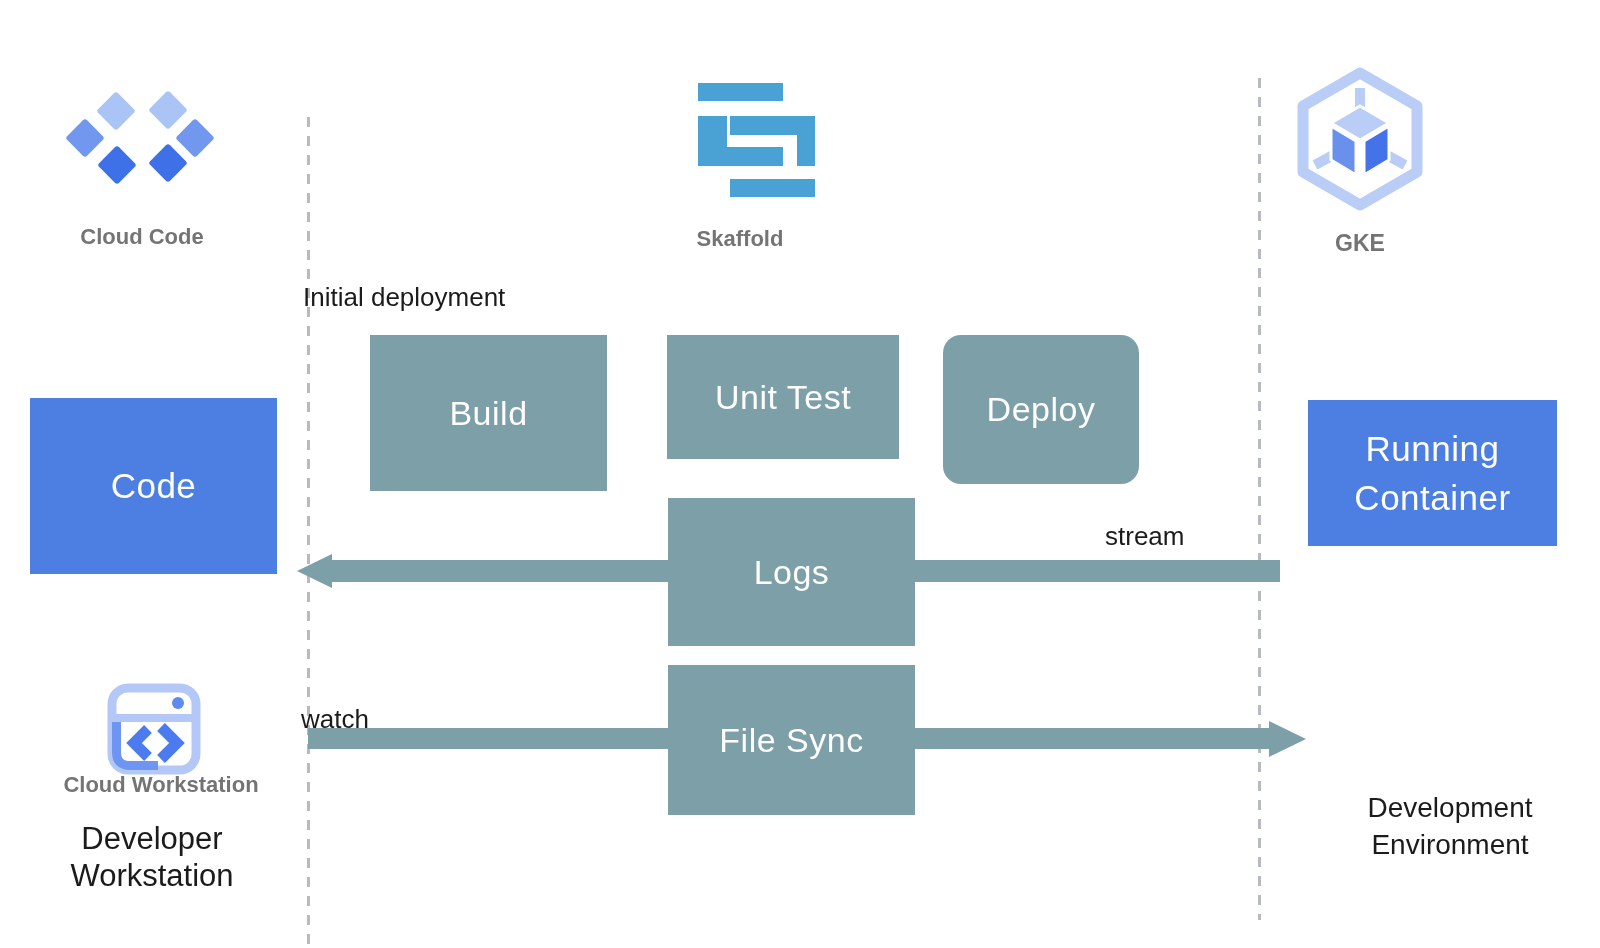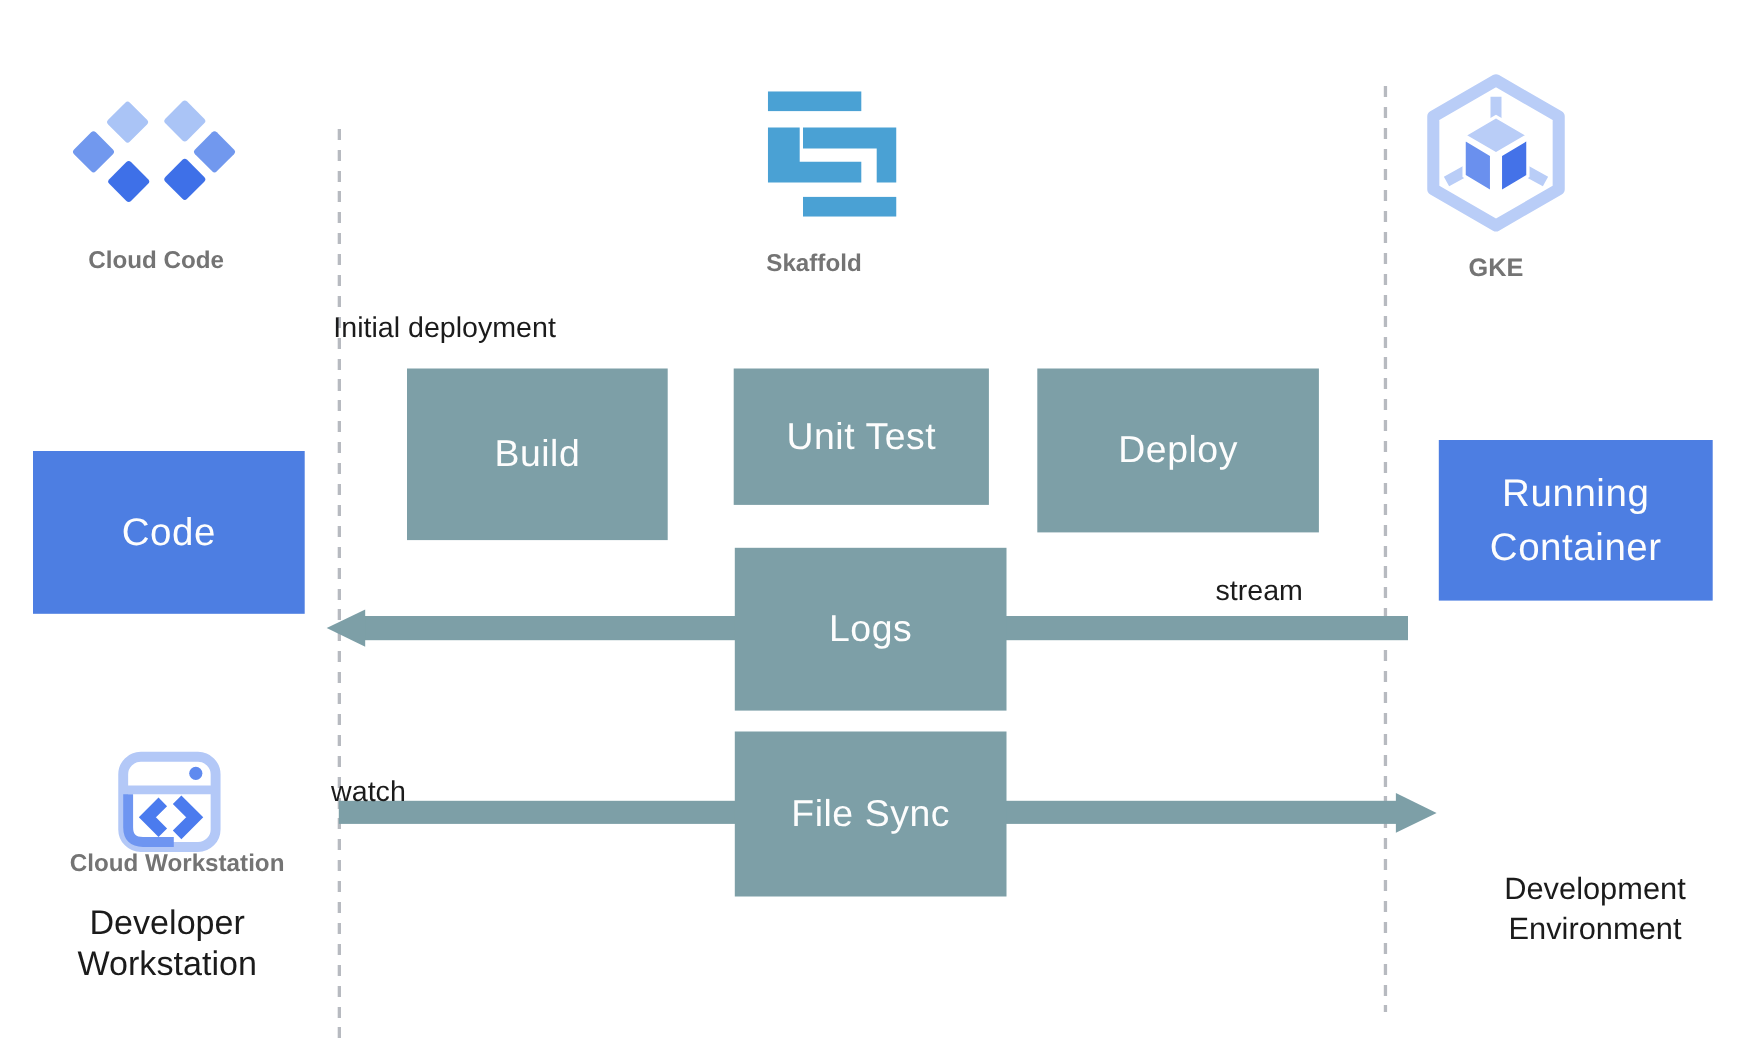--- a/index.html
+++ b/index.html
@@ -80,26 +80,26 @@
     <polygon points="65,40 94,57 65,74 36,57" fill="#b9cdf7" stroke="#fff" stroke-width="3"></polygon>
     <polygon points="36,60 61,75 61,109 36,94" fill="#6a90ee" stroke="#fff" stroke-width="3"></polygon>
     <polygon points="94,60 69,75 69,109 94,94" fill="#4472e8" stroke="#fff" stroke-width="3"></polygon>
   </svg>
   <div class="abs icon-label" style="left:1285px;top:230px;width:150px;font-size:23px;">GKE</div>
 
   <div class="abs annotation" style="left:303px;top:282px;">Initial deployment</div>
   <div class="abs annotation" style="left:1105px;top:521px;width:150px;">stream</div>
   <div class="abs annotation" style="left:301px;top:704px;">watch</div>
 
-  <div class="abs node blue" style="left:30px;top:410px;width:247px;height:148px;">Code</div>
+  <div class="abs node blue" style="left:30px;top:398px;width:247px;height:176px;">Code</div>
   <div class="abs node blue" style="left:1308px;top:400px;width:249px;height:146px;line-height:49px;">Running Container</div>
 
   <div class="abs node teal" style="left:370px;top:335px;width:237px;height:156px;">Build</div>
   <div class="abs node teal" style="left:667px;top:335px;width:232px;height:124px;">Unit Test</div>
-  <div class="abs node teal" style="left:943px;top:335px;width:256px;height:149px;">Deploy</div>
+  <div class="abs node teal" style="left:943px;top:335px;width:196px;height:149px;border-radius:18px;">Deploy</div>
 
   <div class="abs arrowbar" style="left:330px;top:560px;width:950px;height:22px;"></div>
   <div class="abs arrowhead left" style="left:297px;top:554px;"></div>
   <div class="abs node teal" style="left:668px;top:498px;width:247px;height:148px;">Logs</div>
 
   <div class="abs arrowbar" style="left:308px;top:728px;width:963px;height:21px;"></div>
   <div class="abs arrowhead right" style="left:1269px;top:721px;"></div>
   <div class="abs node teal" style="left:668px;top:665px;width:247px;height:150px;">File Sync</div>
 
   <svg class="abs" style="left:106px;top:682px;z-index:2;" width="96" height="96" viewBox="0 0 96 96">

